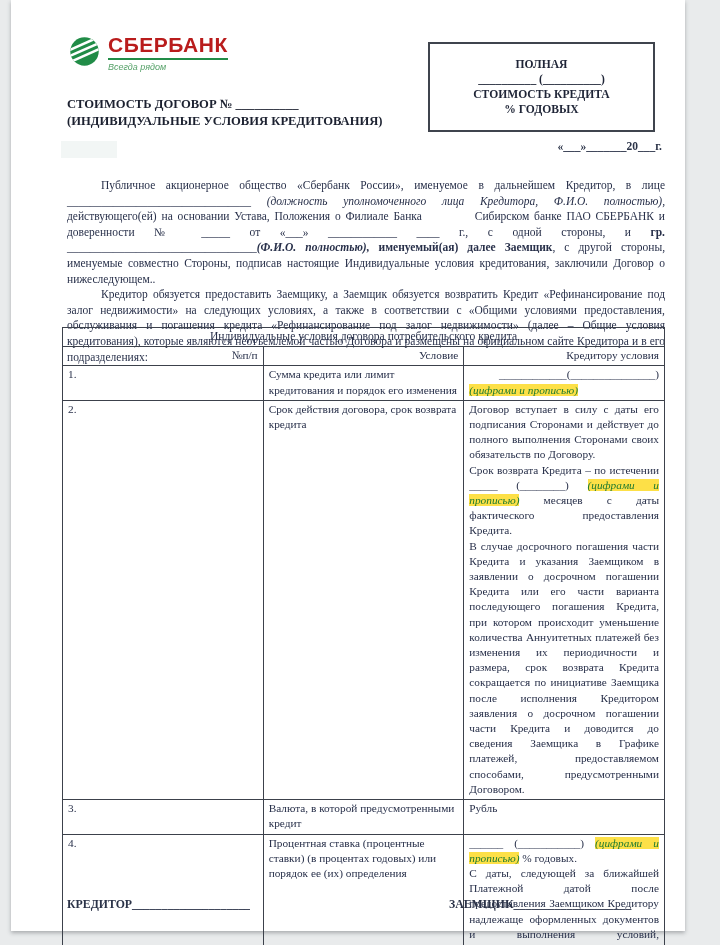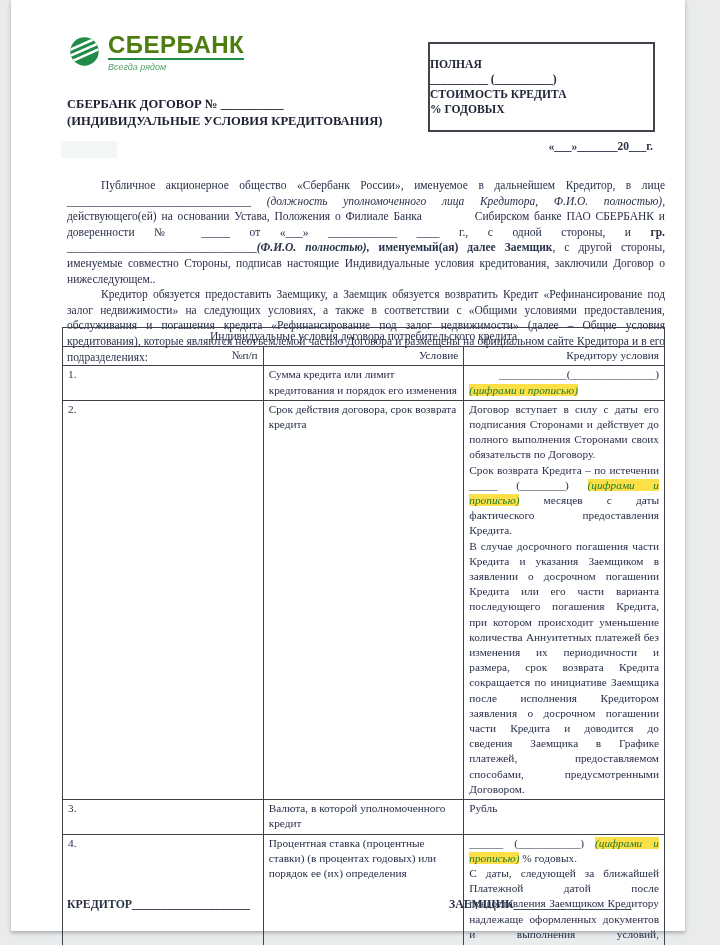--- a/index.html
+++ b/index.html
@@ -15,39 +15,39 @@
     width:674px;height:931px;
     background:#ffffff;
     box-shadow:0 2px 4px rgba(90,95,100,0.45);
   }
   
   .logo{position:absolute;left:57px;top:33px;display:flex;align-items:flex-start;}
   .logo-mark{margin-top:2px;}
   .logo-textwrap{margin-left:7px;display:inline-block;}
   .logo-brand{
     font-family:"Liberation Sans","DejaVu Sans",sans-serif;
-    font-weight:bold;font-size:24px;letter-spacing:0.5px;
-    color:#4d7c0f;line-height:24px;display:block;
+    font-weight:bold;font-size:21px;letter-spacing:0.5px;
+    color:#b91c1c;line-height:24px;display:block;
     border-bottom:2px solid #218c47;padding-bottom:1px;
   }
   .logo-tagline{
     display:block;text-align:left;
     font-family:"Liberation Sans","DejaVu Sans",sans-serif;
     font-style:italic;font-size:9px;color:#55a168;margin-top:2px;
   }
   
   .psk-box{
     position:absolute;left:417px;top:42px;width:223px;height:86px;
     border:2px solid #3f444d;
     display:flex;flex-direction:column;justify-content:center;
-    text-align:left;color:#1f2537;
+    text-align:center;color:#1f2537;
     font-weight:bold;font-size:11.6px;line-height:15px;
   }
   .date-line{
-    position:absolute;right:32px;top:140px;
+    position:absolute;right:23px;top:140px;
     font-size:11.5px;color:#2b3348;font-weight:bold;
   }
   .redacted{
     position:absolute;left:50px;top:141px;width:56px;height:17px;
     background:#f2f6f5;
   }
   
   .doc-title{
     position:absolute;left:56px;top:96px;width:380px;
     font-weight:bold;font-size:12.6px;line-height:16.5px;color:#1c2130;
@@ -116,21 +116,21 @@
   </div>
 
   <div class="psk-box">
     <div>ПОЛНАЯ</div>
     <div>__________ (__________)</div>
     <div>СТОИМОСТЬ КРЕДИТА</div>
     <div>% ГОДОВЫХ</div>
   </div>
 
   <div class="doc-title">
-    <div>СБЕРБАНК ДОГОВОР № __________</div>
+    <div>СТОИМОСТЬ ДОГОВОР № __________</div>
     <div>(ИНДИВИДУАЛЬНЫЕ УСЛОВИЯ КРЕДИТОВАНИЯ)</div>
   </div>
 
   <div class="redacted"></div>
 
   <div class="date-line">«___»_______20___г.</div>
 
   <div class="intro">
       <div class="para"><span>Публичное акционерное общество «Сбербанк России», именуемое в дальнейшем Кредитор, в лице ________________________________ </span><span class="seg-i">(должность уполномоченного лица Кредитора, Ф.И.О. полностью)</span><span>, действующего(ей) на основании Устава, Положения о Филиале Банка&nbsp;&nbsp;&nbsp;&nbsp;&nbsp;&nbsp;&nbsp;&nbsp;&nbsp;&nbsp; Сибирском банке ПАО СБЕРБАНК и доверенности № _____ от «___» ____________ ____ г., с одной стороны, и </span><span class="seg-b">гр. </span><span>_________________________________</span><span class="seg-bi">(Ф.И.О. полностью),</span><span> </span><span class="seg-b">именуемый(ая) далее Заемщик</span><span>, с другой стороны, именуемые совместно Стороны, подписав настоящие Индивидуальные условия кредитования, заключили Договор о нижеследующем..</span></div>
       <div class="para"><span>Кредитор обязуется предоставить Заемщику, а Заемщик обязуется возвратить Кредит «Рефинансирование под залог недвижимости» на следующих условиях, а также в соответствии с «Общими условиями предоставления, обслуживания и погашения кредита «Рефинансирование под залог недвижимости» (далее – Общие условия кредитования), которые являются неотъемлемой частью Договора и размещены на официальном сайте Кредитора и в его подразделениях:</span></div>
@@ -152,21 +152,21 @@
             <td class="col-cond">Сумма кредита или лимит кредитования и порядок его изменения</td>
             <td class="col-content"><span>&nbsp;&nbsp;&nbsp;&nbsp;&nbsp;&nbsp;&nbsp;&nbsp;____________(_______________) </span><span class="seg-hl">(цифрами и прописью)</span></td>
           </tr>
           <tr>
             <td class="col-num">2.</td>
             <td class="col-cond">Срок действия договора, срок возврата кредита</td>
             <td class="col-content"><span>Договор вступает в силу с даты его подписания Сторонами и действует до полного выполнения Сторонами своих обязательств по Договору.<br>Срок возврата Кредита – по истечении _____ (________) </span><span class="seg-hl">(цифрами и прописью)</span><span> месяцев с даты фактического предоставления Кредита.<br>В случае досрочного погашения части Кредита и указания Заемщиком в заявлении о досрочном погашении Кредита или его части варианта последующего погашения Кредита, при котором происходит уменьшение количества Аннуитетных платежей без изменения их периодичности и размера, срок возврата Кредита сокращается по инициативе Заемщика после исполнения Кредитором заявления о досрочном погашении части Кредита и доводится до сведения Заемщика в Графике платежей, предоставляемом способами, предусмотренными Договором.</span></td>
           </tr>
           <tr>
             <td class="col-num">3.</td>
-            <td class="col-cond">Валюта, в которой уполномоченного кредит</td>
+            <td class="col-cond">Валюта, в которой предусмотренными кредит</td>
             <td class="col-content"><span>Рубль</span></td>
           </tr>
           <tr>
             <td class="col-num">4.</td>
             <td class="col-cond">Процентная ставка (процентные ставки) (в процентах годовых) или порядок ее (их) определения</td>
             <td class="col-content"><span>______ (___________) </span><span class="seg-hl">(цифрами и прописью)</span><span> % годовых.<br>С даты, следующей за ближайшей Платежной датой после предоставления Заемщиком Кредитору надлежаще оформленных документов и выполнения условий, предусмотренных.<br>п.21.1 Договора, процентная ставка за пользование Кредитом устанавливается в размере ______ (___________) </span></td>
           </tr>
         </tbody>
     </table>
   </div>

